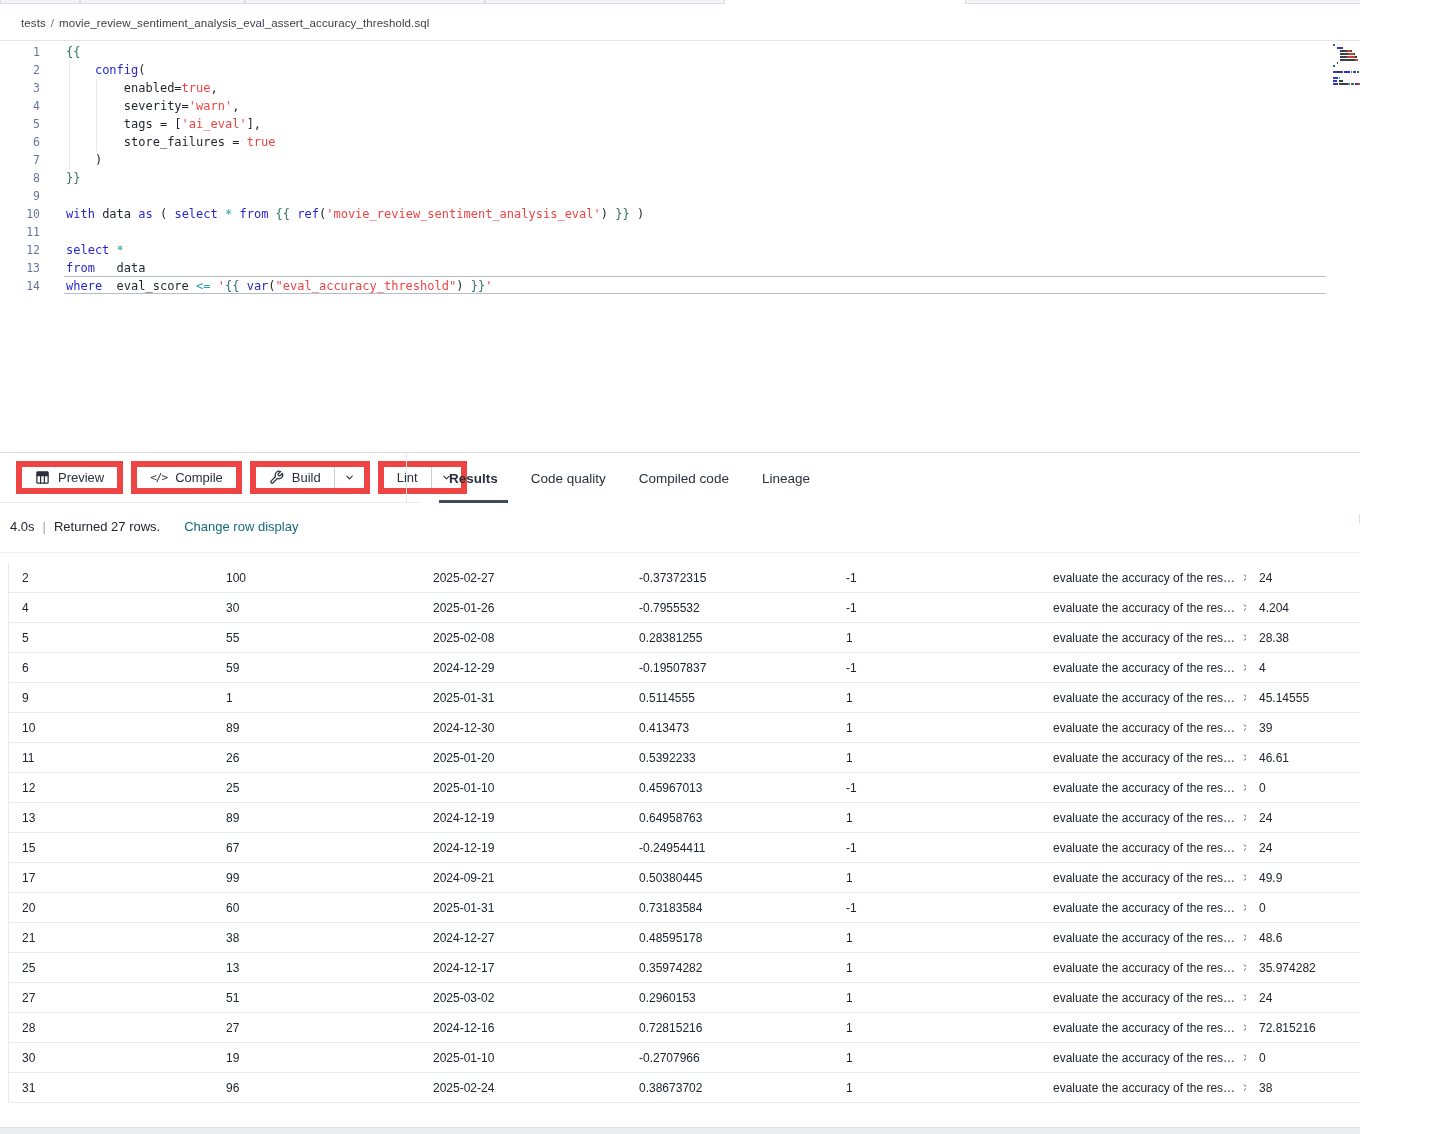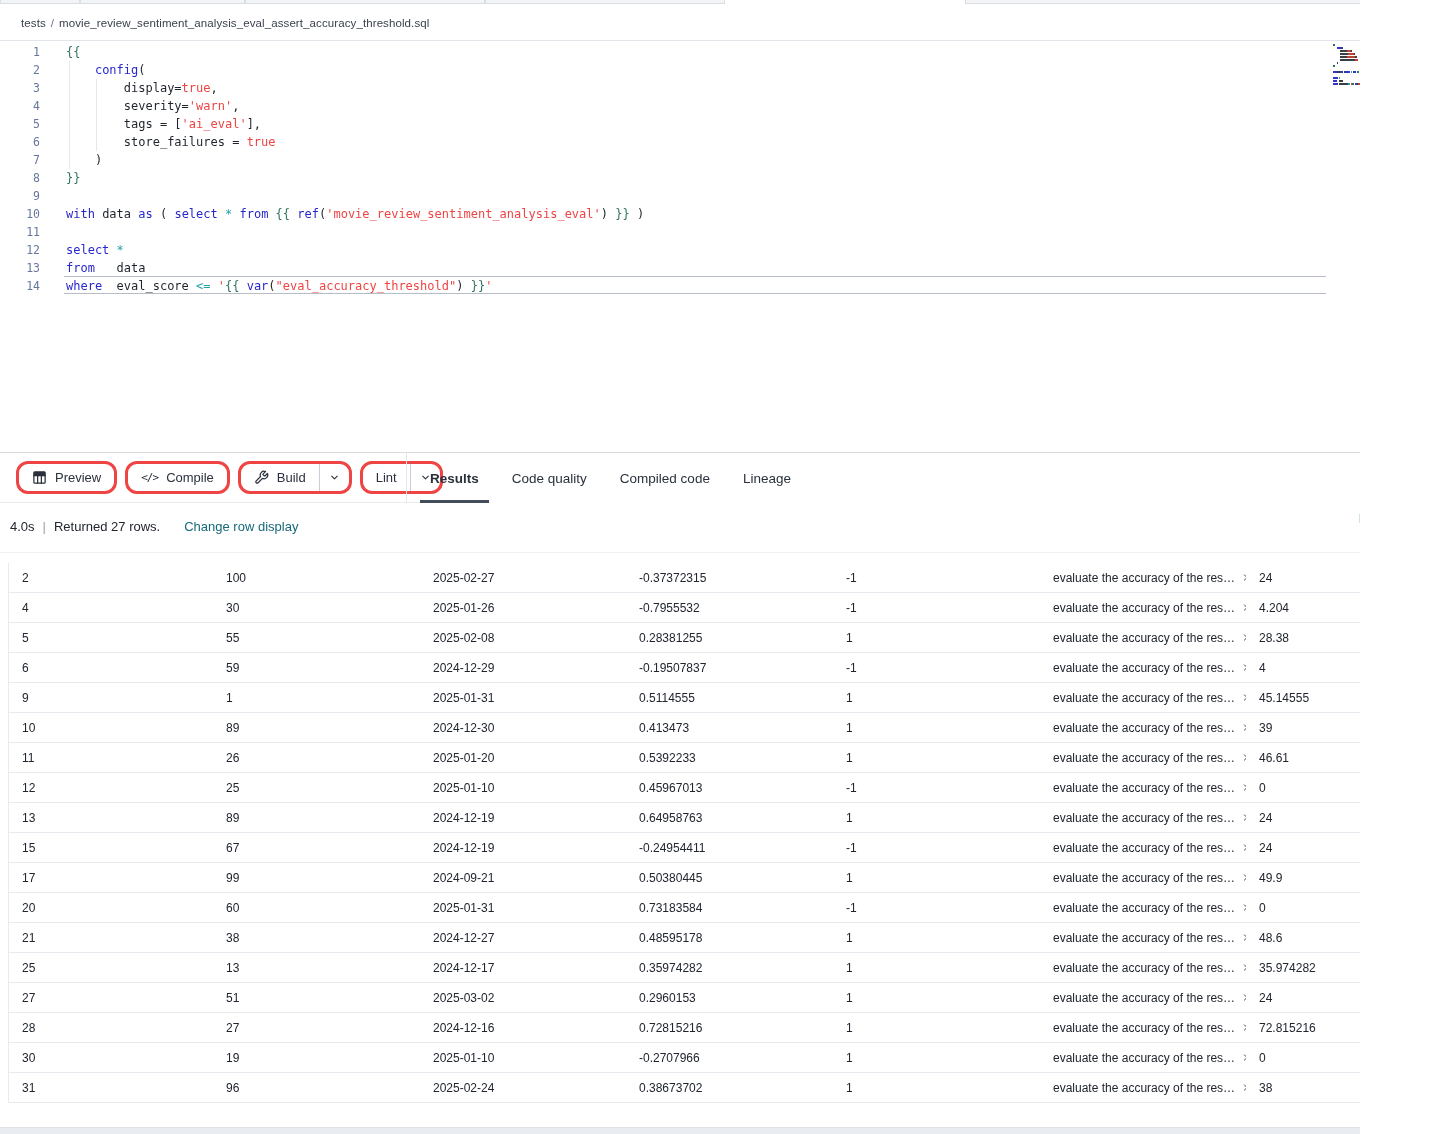--- a/index.html
+++ b/index.html
@@ -36,30 +36,30 @@
   .minimap { position:absolute; left:1333px; top:3px; width:92px; }
   .mm-line { height:2px; margin-bottom:1px; display:flex; }
   .mm-seg { height:2px; }
   .ed-scrollbar { position:absolute; right:0px; top:0; width:9px; height:411px; border-left:1px solid #dcdfe4; background:#fff; }
   .ed-thumb { position:absolute; right:1px; top:170px; width:7px; height:6px; background:#3c434d; }
 
   
   .panel { position:absolute; left:0; top:452px; width:1454px; height:682px; border-top:1px solid #d8dce1; background:#fff; }
   .action-row { position:absolute; left:0; top:0; width:1454px; height:50px; }
   .btn-group { position:absolute; left:16px; top:8px; display:flex; gap:8px; }
-  .btn { display:flex; align-items:center; height:33px; background:#fff; border:3px solid #ef4444; border-radius:12px;
+  .btn { display:flex; align-items:center; height:33px; background:#fff; border:6px solid #ef4444; border-radius:0;
     font-size:13px; font-weight:500; color:#2a313c; cursor:default; }
   .btn .seg { display:flex; align-items:center; gap:8px; padding:0 13px; height:100%; }
   .btn .drop { display:flex; align-items:center; justify-content:center; width:30px; height:100%; border-left:1px solid #c9cfd7; }
   .btn svg { display:block; }
   .code-glyph { font-family:"DejaVu Sans Mono", monospace; font-size:11px; color:#2a313c; letter-spacing:-1px; }
   .vdivider { position:absolute; left:406px; top:0; width:1px; height:50px; background:#e3e6ea; }
   .buttons-underline { position:absolute; left:0; top:49px; width:420px; height:1px; background:#e9ebef; }
 
-  .tabs { position:absolute; left:420px; top:0; height:50px; display:flex; align-items:center; gap:13px; }
+  .tabs { position:absolute; left:439px; top:0; height:50px; display:flex; align-items:center; gap:13px; }
   .tab { position:relative; height:50px; display:flex; align-items:center; padding:0 10px; font-size:13.5px; color:#2a313c; cursor:default; }
   .tab.active { font-weight:600; }
   .tab.active::after { content:""; position:absolute; left:0; right:0; bottom:0; height:3px; background:#434c59; }
 
   .status-row { position:absolute; left:0; top:50px; width:1454px; height:50px; border-bottom:1px solid #eef0f3; }
   .status-left { position:absolute; left:10px; top:16px; font-size:13px; color:#21262f; display:flex; align-items:center; gap:8px; }
   .status-bar-sep { color:#9aa1ab; font-weight:400; }
   .link { color:#15697a; cursor:pointer; }
   .change-row { margin-left:16px; }
   .download-csv { position:absolute; right:7px; top:8px; font-size:13px; }
@@ -110,21 +110,21 @@
     </div>
   </div>
 
   <div class="editor">
     <div class="indent-guide" style="left:69px;top:20px;height:108px;"></div>
     <div class="indent-guide" style="left:96px;top:38px;height:72px;"></div>
     <div id="cur-line" class="cur-line" style="top: 235px;"></div>
     <div id="code-lines" style="position:absolute;left:0;top:2px;width:1326px;">
         <div class="code-line"><span class="lnum">1</span><span class="ltxt"><span class="tok-b">{{</span></span></div>
         <div class="code-line"><span class="lnum">2</span><span class="ltxt"><span class="tok-p">    </span><span class="tok-k">config</span><span class="tok-p">(</span></span></div>
-        <div class="code-line"><span class="lnum">3</span><span class="ltxt"><span class="tok-p">        display=</span><span class="tok-s">true</span><span class="tok-p">,</span></span></div>
+        <div class="code-line"><span class="lnum">3</span><span class="ltxt"><span class="tok-p">        enabled=</span><span class="tok-s">true</span><span class="tok-p">,</span></span></div>
         <div class="code-line"><span class="lnum">4</span><span class="ltxt"><span class="tok-p">        severity=</span><span class="tok-s">'warn'</span><span class="tok-p">,</span></span></div>
         <div class="code-line"><span class="lnum">5</span><span class="ltxt"><span class="tok-p">        tags = [</span><span class="tok-s">'ai_eval'</span><span class="tok-p">],</span></span></div>
         <div class="code-line"><span class="lnum">6</span><span class="ltxt"><span class="tok-p">        store_failures = </span><span class="tok-s">true</span></span></div>
         <div class="code-line"><span class="lnum">7</span><span class="ltxt"><span class="tok-p">    )</span></span></div>
         <div class="code-line"><span class="lnum">8</span><span class="ltxt"><span class="tok-b">}}</span></span></div>
         <div class="code-line"><span class="lnum">9</span><span class="ltxt"></span></div>
         <div class="code-line"><span class="lnum">10</span><span class="ltxt"><span class="tok-k">with</span><span class="tok-p"> data </span><span class="tok-k">as</span><span class="tok-p"> ( </span><span class="tok-k">select</span><span class="tok-p"> </span><span class="tok-o">*</span><span class="tok-p"> </span><span class="tok-k">from</span><span class="tok-p"> </span><span class="tok-b">{{</span><span class="tok-p"> </span><span class="tok-k">ref</span><span class="tok-p">(</span><span class="tok-s">'movie_review_sentiment_analysis_eval'</span><span class="tok-p">)</span><span class="tok-p"> </span><span class="tok-b">}}</span><span class="tok-p"> )</span></span></div>
         <div class="code-line"><span class="lnum">11</span><span class="ltxt"></span></div>
         <div class="code-line"><span class="lnum">12</span><span class="ltxt"><span class="tok-k">select</span><span class="tok-p"> </span><span class="tok-o">*</span></span></div>
         <div class="code-line"><span class="lnum">13</span><span class="ltxt"><span class="tok-k">from</span><span class="tok-p">   data</span></span></div>

